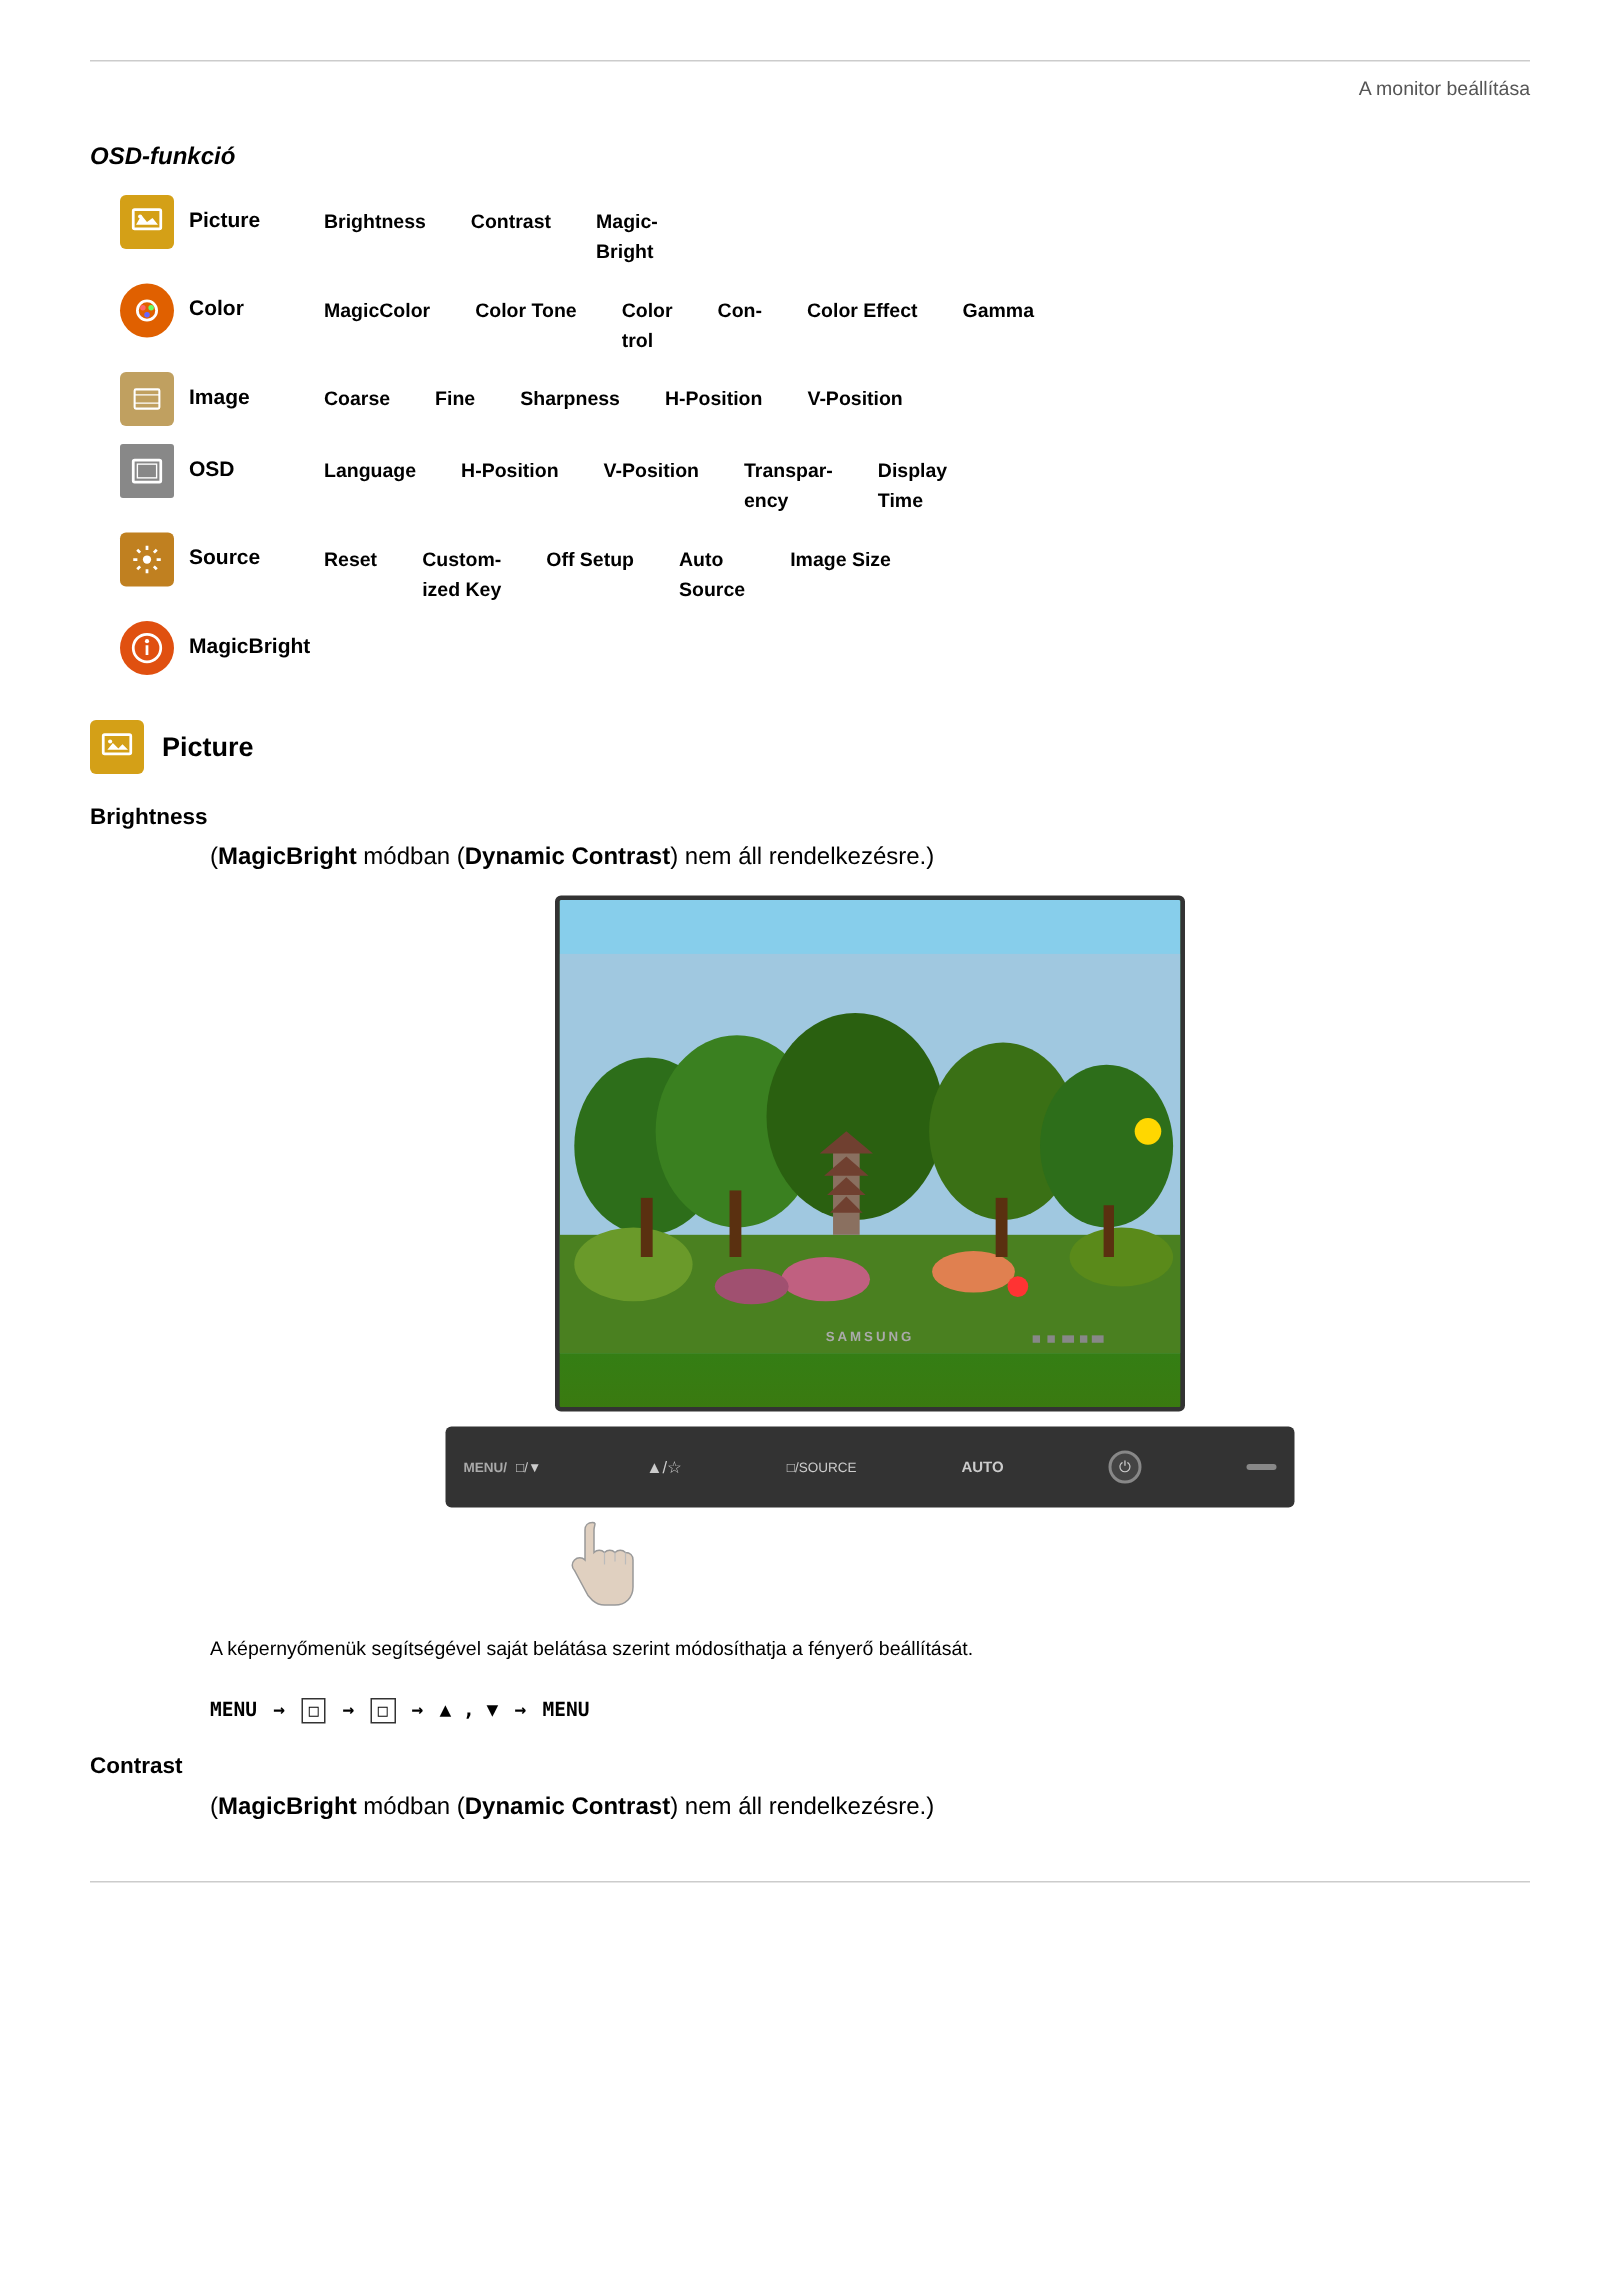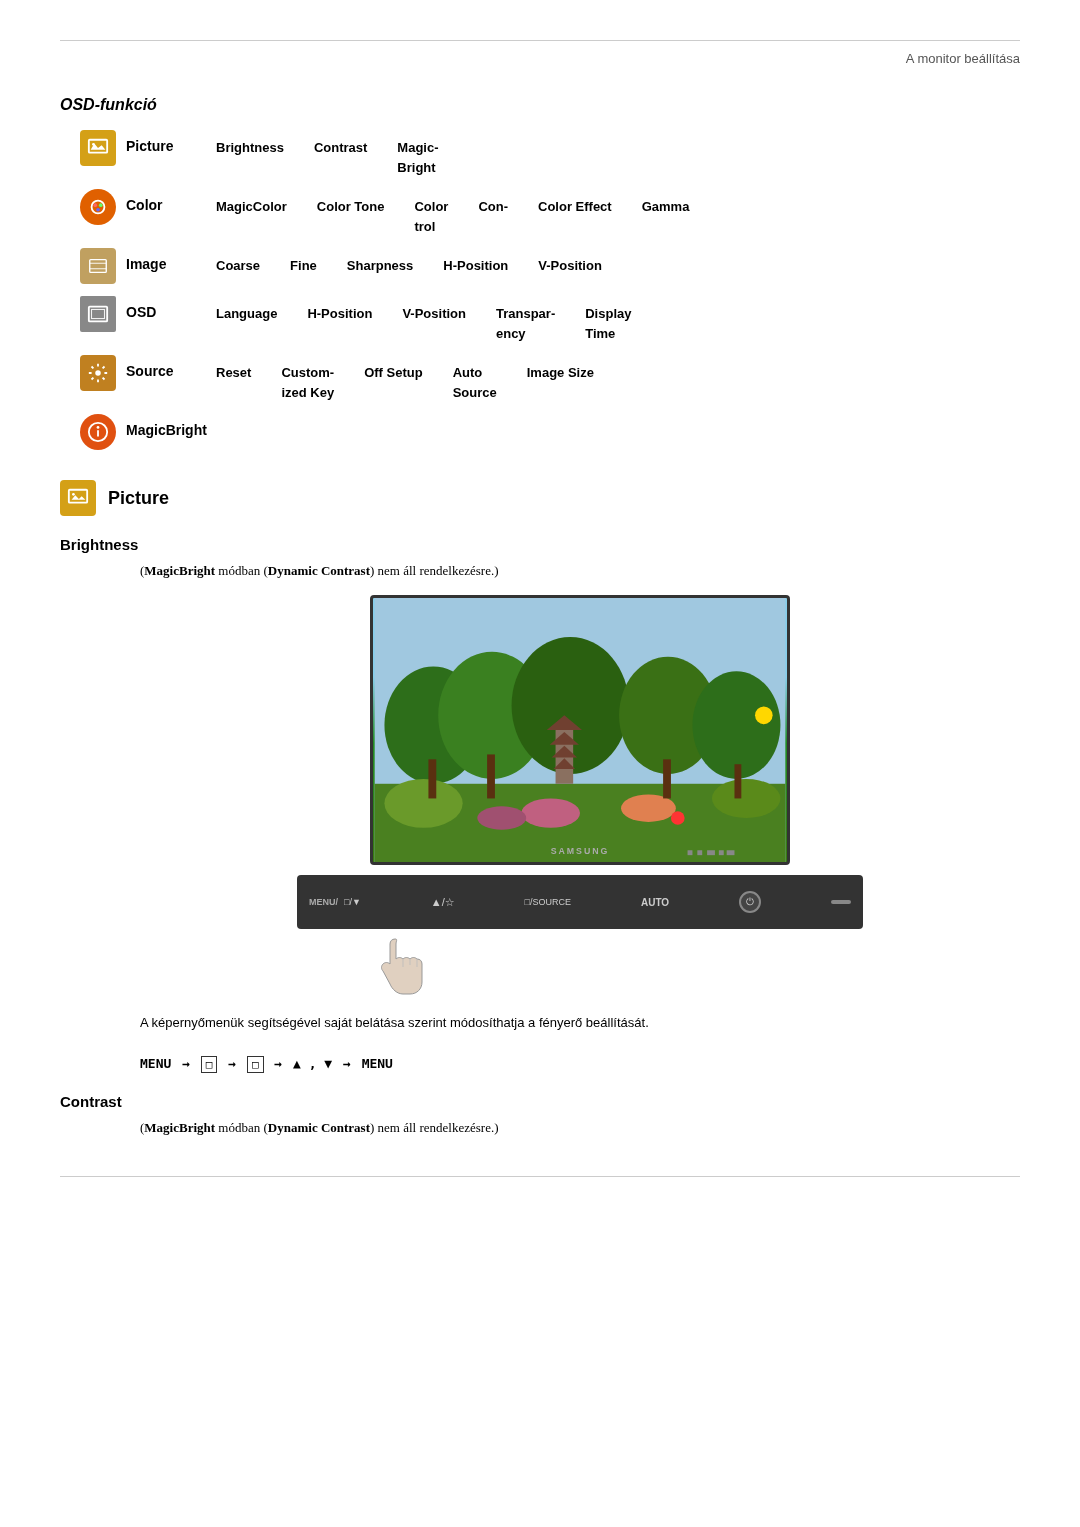--- a/index.html
+++ b/index.html
@@ -134,39 +134,38 @@
     .subsection-title {
       font-size: 15px;
       font-weight: bold;
       margin-bottom: 10px;
       margin-top: 20px;
     }
 
     .note-text {
       margin-left: 80px;
       margin-bottom: 14px;
-      font-size: 13px;
-      font-family: Liberation Serif, serif;
+      font-size: 16px;
     }
 
     .note-text b {
       font-weight: bold;
     }
 
     
     .monitor-container {
       display: flex;
       flex-direction: column;
       align-items: center;
       margin: 16px 0 16px 80px;
     }
 
     .monitor-screen {
       width: 420px;
-      height: 270px;
+      height: 344px;
       background: #2d4a1e;
       border: 3px solid #333;
       border-radius: 4px;
       overflow: hidden;
       position: relative;
     }
 
     .monitor-controls-bar {
       width: 566px;
       height: 54px;

